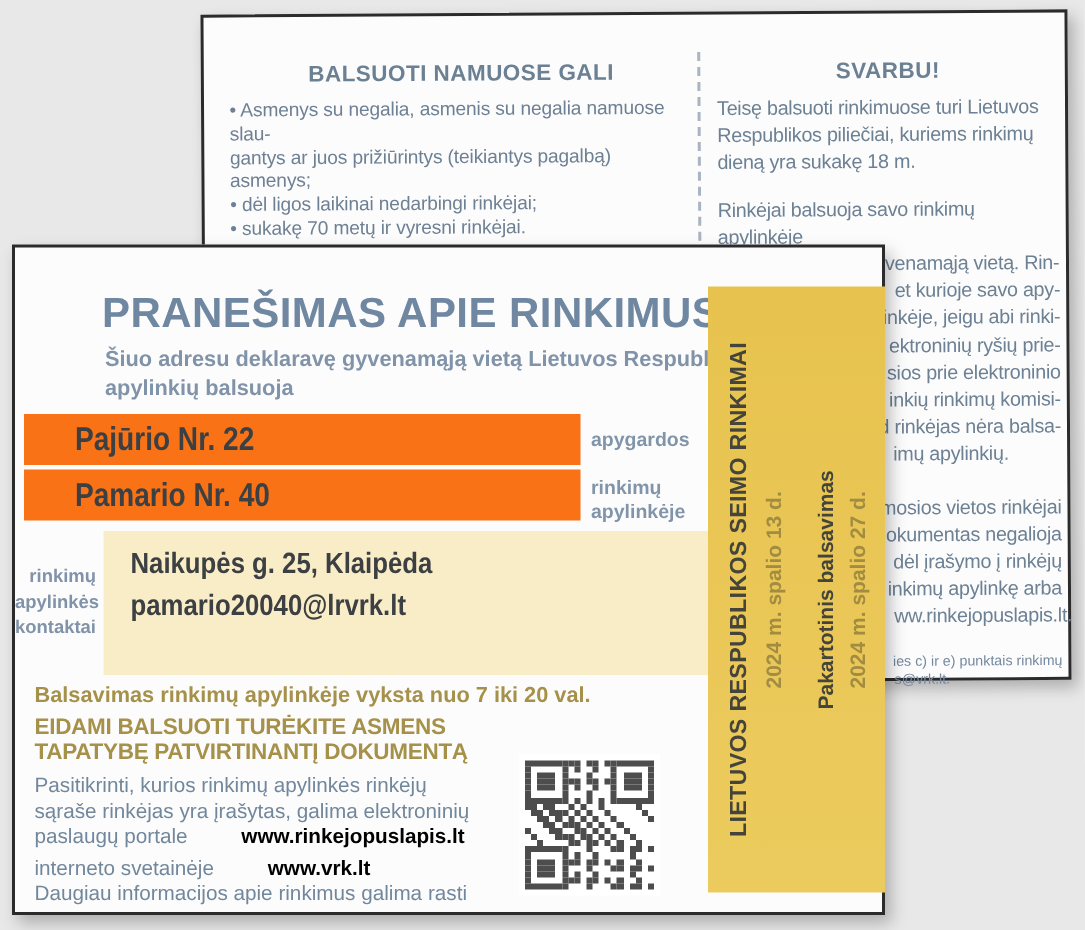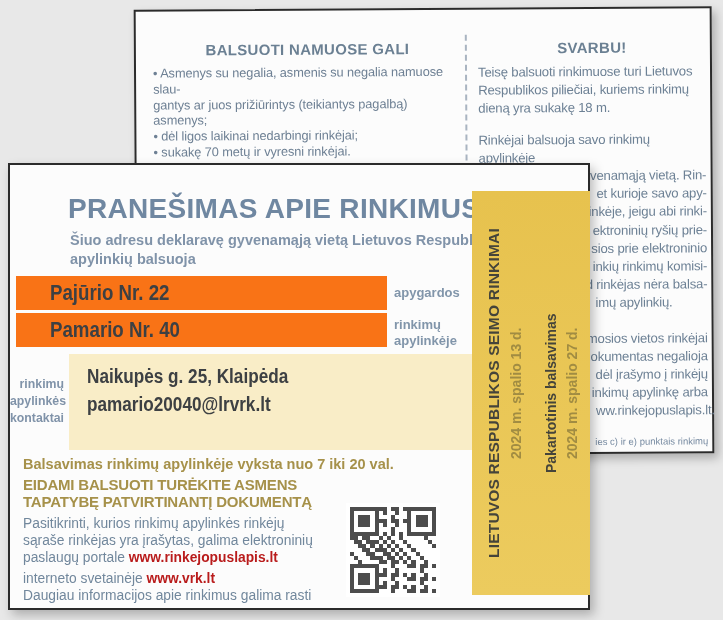--- a/index.html
+++ b/index.html
@@ -40,21 +40,21 @@
   .contacts-label{position:absolute;left:0;top:211px;width:54px;text-align:right;
                   font-size:12.3px;font-weight:bold;line-height:16.8px;color:#8093a9;}
   .contacts-box{position:absolute;left:59px;top:189px;width:456px;height:96px;background:#f9edc7;
                 box-sizing:border-box;padding:9px 0 0 18px;}
   .contact-line{font-size:19.5px;font-weight:bold;color:#3d4043;line-height:27.5px;white-space:nowrap;}
   .contact-line span{display:inline-block;transform:scaleX(.88);transform-origin:0 50%;}
   .gold{color:#a6914a;font-weight:bold;}
   .voting-hours{position:absolute;left:13px;top:291px;font-size:14.5px;white-space:nowrap;}
   .id-notice{position:absolute;left:13px;top:311px;font-size:15px;line-height:17px;letter-spacing:-0.2px;}
   .para{position:absolute;left:13px;font-size:13.8px;line-height:16.8px;color:#71879c;white-space:nowrap;}
-  .para b{font-weight:bold;color:#b91c1c;}
+  .para b{font-weight:bold;color:#000000;margin-left:32px;}
   .para1{top:351px;} .para2{top:406px;}
 
   .qr{position:absolute;left:336px;top:338px;width:86px;height:86px;background:#fff;
       padding:4px;display:grid;grid-template-columns:repeat(21,1fr);grid-template-rows:repeat(21,1fr);}
   .qm{background:#4d4d4d;}
 
   .banner{position:absolute;left:462px;top:26px;width:118px;height:404px;
           background:linear-gradient(180deg,#eccb5e,#e7c24e);
           writing-mode:vertical-rl;transform:rotate(180deg);
           display:flex;flex-direction:column;justify-content:center;align-items:center;}
@@ -103,20 +103,21 @@
       </div>
       <div class="frags2">
         <div class="rline frag">mosios vietos rinkėjai</div>
         <div class="rline frag">okumentas negalioja</div>
         <div class="rline frag">dėl įrašymo į rinkėjų</div>
         <div class="rline frag">inkimų apylinkę arba</div>
         <div class="rline frag-left">ww.rinkejopuslapis.lt.</div>
       </div>
       <div class="footnote">
         <div class="frag">ies c) ir e) punktais rinkimų</div>
+        <div class="frag-left">s@vrk.lt.</div>
       </div>
     </div>
   </div>
 
   <div class="card front-card">
     <div class="fc-title">PRANEŠIMAS APIE RINKIMUS</div>
     <div class="fc-subtitle">
       <div>Šiuo adresu deklaravę gyvenamąją vietą Lietuvos Respublikos</div>
       <div>apylinkių balsuoja</div>
     </div>

